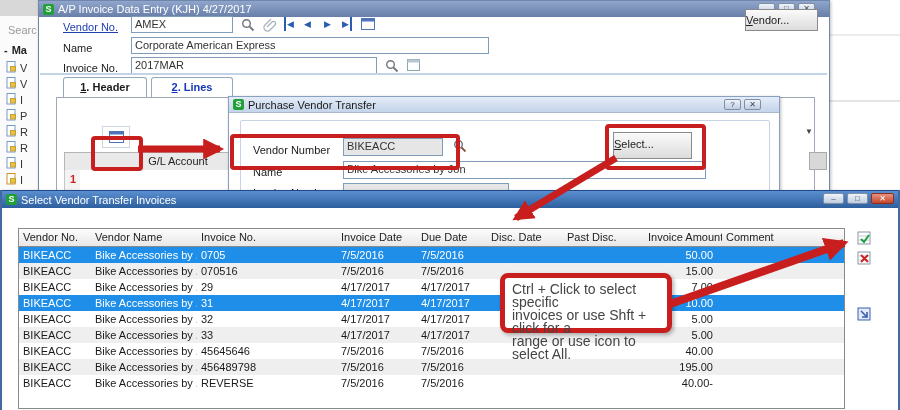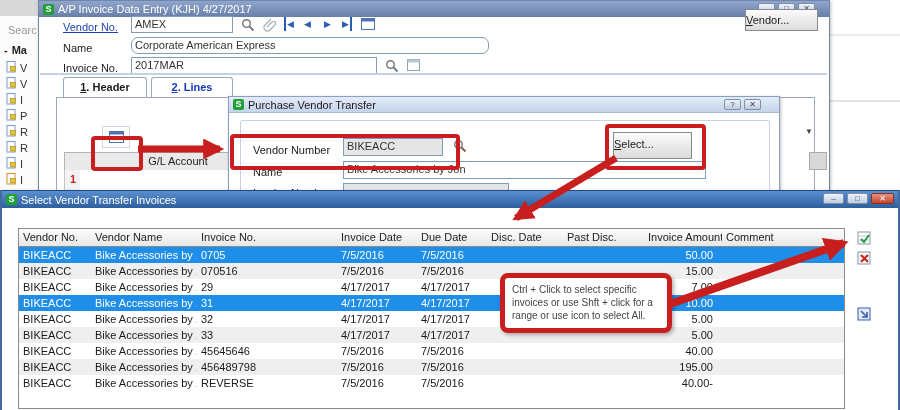--- a/index.html
+++ b/index.html
@@ -35,21 +35,21 @@
         border-bottom:1px solid #8a8a8a;color:#222;}
   .hcell,.tcell{box-sizing:border-box;padding:0 0 0 4px;white-space:nowrap;overflow:hidden;flex:0 0 auto;}
   .trow{display:flex;height:16px;line-height:16px;color:#1a1a1a;}
   .trow.alt{background:#efefef;}
   .trow.sel{background:#1e8ee8;color:#fff;}
   .amt{text-align:right;padding-right:9px;}
   
   .ann-rect{position:absolute;border:4px solid #c81e1e;border-radius:4px;z-index:40;pointer-events:none;}
   .callout{position:absolute;left:500px;top:273px;width:172px;height:60px;background:#fff;border:5px solid #c81e1e;
            border-radius:8px;z-index:40;box-shadow:2px 2px 4px rgba(0,0,0,.3);padding:5px 7px;box-sizing:border-box;
-           font-size:10px;color:#444;line-height:13px;}
+           font-size:14px;color:#444;line-height:13px;}
   
   .sb-item{display:flex;align-items:center;gap:3px;height:16px;padding-left:6px;}
   .sb-label{overflow:hidden;white-space:nowrap;color:#333;}
   
   .icon-btn{position:absolute;display:flex;align-items:center;justify-content:center;}
   .navg{color:#2a5db0;font-size:9px;line-height:14px;}
   u{text-decoration:underline;}
 </style>
 </head>
 <body>
@@ -157,21 +157,21 @@
     <span class="icon-btn navg" style="left:285px;top:16px;">▶</span>
     <span class="icon-btn navg" style="left:303px;top:16px;border-right:2px solid #2a5db0;padding-right:1px;">▶</span>
     <span class="icon-btn" style="left:322px;top:17px;">
       <svg width="14" height="13">
           <rect x="0.5" y="0.5" width="13" height="11" fill="#fff" stroke="#4f74b8"></rect>
           <rect x="0.5" y="0.5" width="13" height="3" fill="#4f74b8"></rect>
         </svg>
     </span>
 
     <div class="flabel" style="left:24px;top:41px;">Name</div>
-    <div class="tinput" style="left:92px;top:36px;width:358px;height:17px;border-radius:7px;">Corporate American Express</div>
+    <div class="tinput" style="left:92px;top:36px;width:358px;height:17px;">Corporate American Express</div>
 
     <div class="flabel" style="left:24px;top:61px;">Invoice No.</div>
     <div class="tinput" style="left:92px;top:56px;width:246px;height:17px;">2017MAR</div>
     <span class="icon-btn" style="left:346px;top:58px;">
       <svg width="14" height="14">
           <circle cx="5.5" cy="5.5" r="3.8" fill="none" stroke="#70777e" stroke-width="1.4"></circle>
           <line x1="8.5" y1="8.5" x2="12.5" y2="12.5" stroke="#70777e" stroke-width="1.8"></line>
         </svg>
     </span>
     <span class="icon-btn" style="left:368px;top:58px;">

